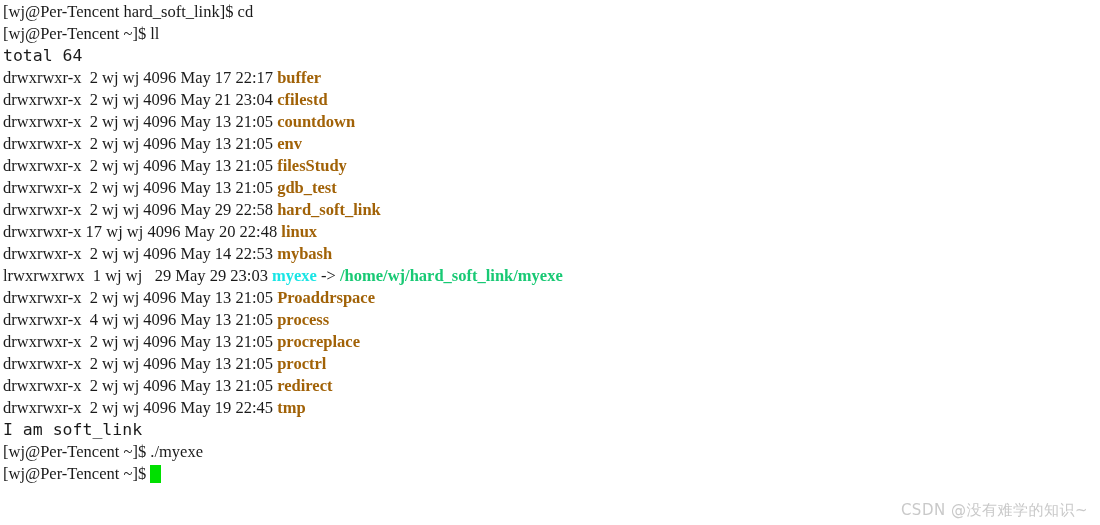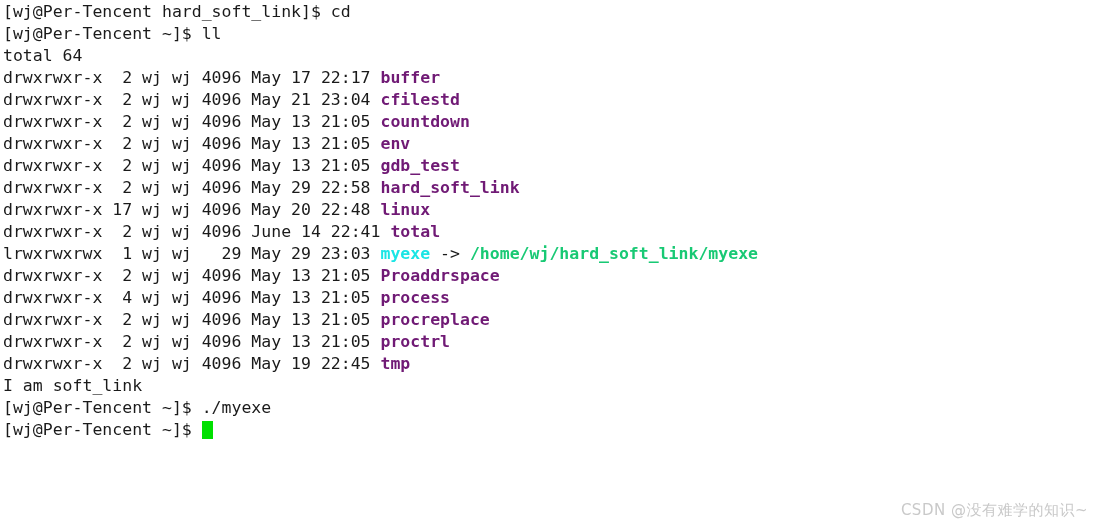--- a/index.html
+++ b/index.html
@@ -20,26 +20,26 @@
     color: #1a1a1a;
     padding: 1px 0 0 3px;
     box-sizing: border-box;
     -webkit-font-smoothing: none;
   }
   .line {
     white-space: pre;
     height: 22px;
     line-height: 22px;
   }
-  .seg { white-space: pre; }
+  .seg { white-space: pre; font-family: Liberation Serif, serif; }
 
   
   .c-default { color: #1a1a1a; }
   .c-dir {
-    color: #701a75;
+    color: #a16207;
     font-weight: bold;
   }
   .c-link {
     color: #1ae5e5;
     font-weight: bold;
     margin-top: 40px;
   }
   .c-target {
     color: #18c974;
     font-weight: bold;
@@ -71,29 +71,31 @@
 
   <div class="line"><span class="seg c-default">[wj@Per-Tencent ~]$ </span><span class="seg c-default">ll</span></div>
 
   <div class="line">total 64</div>
 
   <div id="listing-rows">
       <div class="line"><span class="seg c-default">drwxrwxr-x  2 wj wj 4096 May 17 22:17 </span><span class="seg c-dir">buffer</span></div>
       <div class="line"><span class="seg c-default">drwxrwxr-x  2 wj wj 4096 May 21 23:04 </span><span class="seg c-dir">cfilestd</span></div>
       <div class="line"><span class="seg c-default">drwxrwxr-x  2 wj wj 4096 May 13 21:05 </span><span class="seg c-dir">countdown</span></div>
       <div class="line"><span class="seg c-default">drwxrwxr-x  2 wj wj 4096 May 13 21:05 </span><span class="seg c-dir">env</span></div>
+      <div class="line"><span class="seg c-default">drwxrwxr-x  2 wj wj 4096 May 13 21:05 </span><span class="seg c-dir">filesStudy</span></div>
       <div class="line"><span class="seg c-default">drwxrwxr-x  2 wj wj 4096 May 13 21:05 </span><span class="seg c-dir">gdb_test</span></div>
       <div class="line"><span class="seg c-default">drwxrwxr-x  2 wj wj 4096 May 29 22:58 </span><span class="seg c-dir">hard_soft_link</span></div>
       <div class="line"><span class="seg c-default">drwxrwxr-x 17 wj wj 4096 May 20 22:48 </span><span class="seg c-dir">linux</span></div>
-      <div class="line"><span class="seg c-default">drwxrwxr-x  2 wj wj 4096 June 14 22:41 </span><span class="seg c-dir">total</span></div>
+      <div class="line"><span class="seg c-default">drwxrwxr-x  2 wj wj 4096 May 14 22:53 </span><span class="seg c-dir">mybash</span></div>
       <div class="line"><span class="seg c-default">lrwxrwxrwx  1 wj wj   29 May 29 23:03 </span><span class="seg c-link">myexe</span><span class="seg c-default"> -&gt; </span><span class="seg c-target">/home/wj/hard_soft_link/myexe</span></div>
       <div class="line"><span class="seg c-default">drwxrwxr-x  2 wj wj 4096 May 13 21:05 </span><span class="seg c-dir">Proaddrspace</span></div>
       <div class="line"><span class="seg c-default">drwxrwxr-x  4 wj wj 4096 May 13 21:05 </span><span class="seg c-dir">process</span></div>
       <div class="line"><span class="seg c-default">drwxrwxr-x  2 wj wj 4096 May 13 21:05 </span><span class="seg c-dir">procreplace</span></div>
       <div class="line"><span class="seg c-default">drwxrwxr-x  2 wj wj 4096 May 13 21:05 </span><span class="seg c-dir">proctrl</span></div>
+      <div class="line"><span class="seg c-default">drwxrwxr-x  2 wj wj 4096 May 13 21:05 </span><span class="seg c-dir">redirect</span></div>
       <div class="line"><span class="seg c-default">drwxrwxr-x  2 wj wj 4096 May 19 22:45 </span><span class="seg c-dir">tmp</span></div>
     </div>
 
   <div class="line c-default">I am soft_link</div>
 
   <div class="line"><span class="seg c-default">[wj@Per-Tencent ~]$ </span><span class="seg c-default">./myexe</span></div>
 
   <div class="line"><span class="seg c-default">[wj@Per-Tencent ~]$ </span><span class="cursor"></span></div>
 
   <div id="watermark">CSDN @没有难学的知识~</div>

